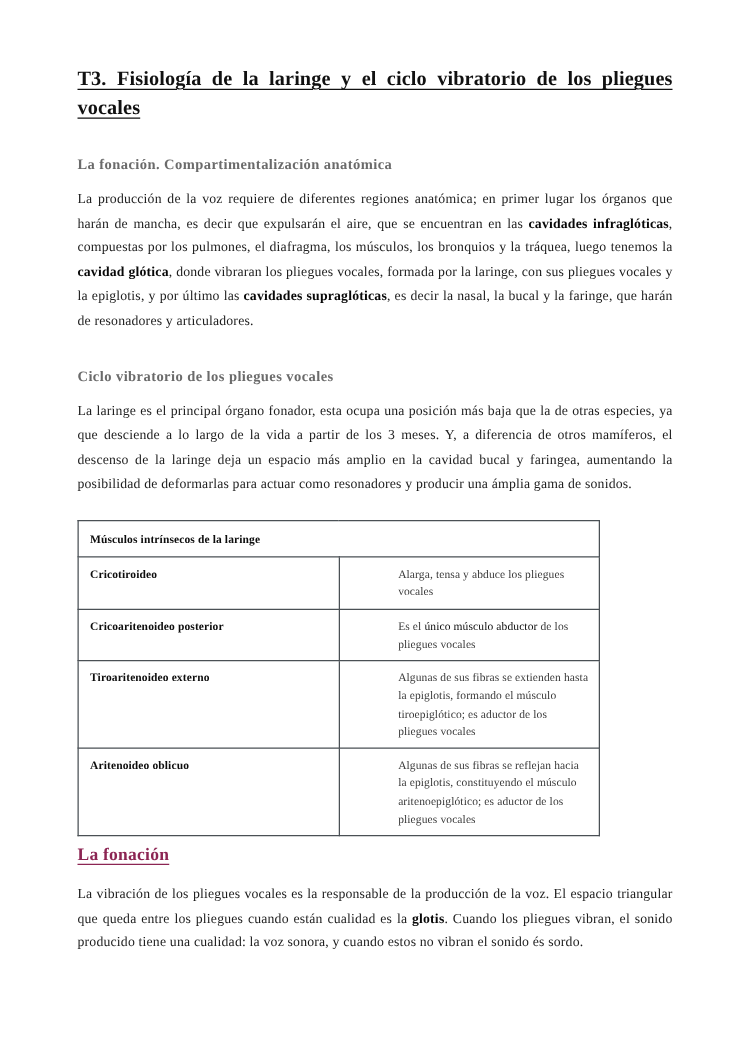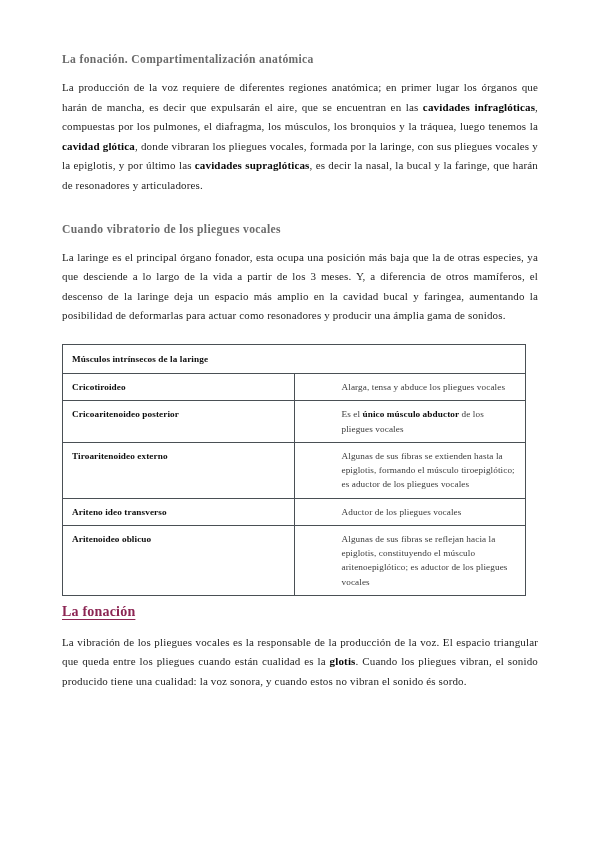--- a/index.html
+++ b/index.html
@@ -76,21 +76,21 @@
     color: #1d1d1d;
     text-align: justify;
     text-align-last: left;
     margin: 0 0 4px 0;
     letter-spacing: 0.15px;
   }
   .body-par b { font-weight: bold; color: #080808; }
 
   
   .muscle-table {
-    width: 464px;
+    width: 418px;
     border-collapse: collapse;
     margin: 18px 0 0 0;
     table-layout: fixed;
     border: 1.3px solid #444a4f;
   }
   .muscle-table td {
     border: 1.1px solid #4a5055;
     padding: 6px 8px 6px 9px;
     vertical-align: top;
     font-size: 9.2px;
@@ -100,41 +100,42 @@
   .muscle-table td.col-name {
     width: 186px;
     font-weight: bold;
     color: #0d0d0d;
   }
   .muscle-table td.col-desc {
     color: #3a3a3a;
     padding-left: 47px;
   }
   .muscle-table td.col-desc b {
-    font-weight: bold;
+    font-weight: normal;
     color: #0d0d0d;
   }
   .muscle-table tr.header-row td {
     font-weight: bold;
     color: #0d0d0d;
     padding-top: 7px;
     padding-bottom: 7px;
   }
 </style>
 </head>
 <body>
 
 <div class="page">
 
+  <h1 class="doc-title">T3. Fisiología de la laringe y el ciclo vibratorio de los pliegues vocales</h1>
 
   <h2 class="sub-heading">La fonación. Compartimentalización anatómica</h2>
 
   <p class="body-par"><span>La producción de la voz requiere de diferentes regiones anatómica; en primer lugar los órganos que harán de mancha, es decir que expulsarán el aire, que se encuentran en las </span><b>cavidades infraglóticas</b><span>, compuestas por los pulmones, el diafragma, los músculos, los bronquios y la tráquea, luego tenemos la </span><b>cavidad glótica</b><span>, donde vibraran los pliegues vocales, formada por la laringe, con sus pliegues vocales y la epiglotis, y por último las </span><b>cavidades supraglóticas</b><span>, es decir la nasal, la bucal y la faringe, que harán de resonadores y articuladores.</span></p>
 
-  <h2 class="sub-heading second">Cuando vibratorio de los pliegues vocales</h2>
+  <h2 class="sub-heading second">Ciclo vibratorio de los pliegues vocales</h2>
 
   <p class="body-par">La laringe es el principal órgano fonador, esta ocupa una posición más baja que la de otras especies, ya que desciende a lo largo de la vida a partir de los 3 meses. Y, a diferencia de otros mamíferos, el descenso de la laringe deja un espacio más amplio en la cavidad bucal y faringea, aumentando la posibilidad de deformarlas para actuar como resonadores y producir una ámplia gama de sonidos.</p>
 
   <table class="muscle-table">
     <tbody>
       <tr class="header-row">
         <td colspan="2">Músculos intrínsecos de la laringe</td>
       </tr>
 
       <tr>
@@ -147,24 +148,20 @@
         <td class="col-desc"><span>Es el </span><b>único músculo abductor</b><span> de los pliegues vocales</span></td>
       </tr>
 
 
 
       <tr>
         <td class="col-name">Tiroaritenoideo externo</td>
         <td class="col-desc"><span>Algunas de sus fibras se extienden hasta la epiglotis, formando el músculo tiroepiglótico; es aductor de los pliegues vocales</span><b></b><span></span></td>
       </tr>
 
-      <tr>
-        <td class="col-name">Ariteno ideo transverso</td>
-        <td class="col-desc"><span>Aductor de los pliegues vocales</span><b></b><span></span></td>
-      </tr>
 
       <tr>
         <td class="col-name">Aritenoideo oblicuo</td>
         <td class="col-desc"><span>Algunas de sus fibras se reflejan hacia la epiglotis, constituyendo el músculo aritenoepiglótico; es aductor de los pliegues vocales</span><b></b><span></span></td>
       </tr>
     </tbody>
   </table>
 
   <h2 class="wine-heading">La fonación</h2>
 

